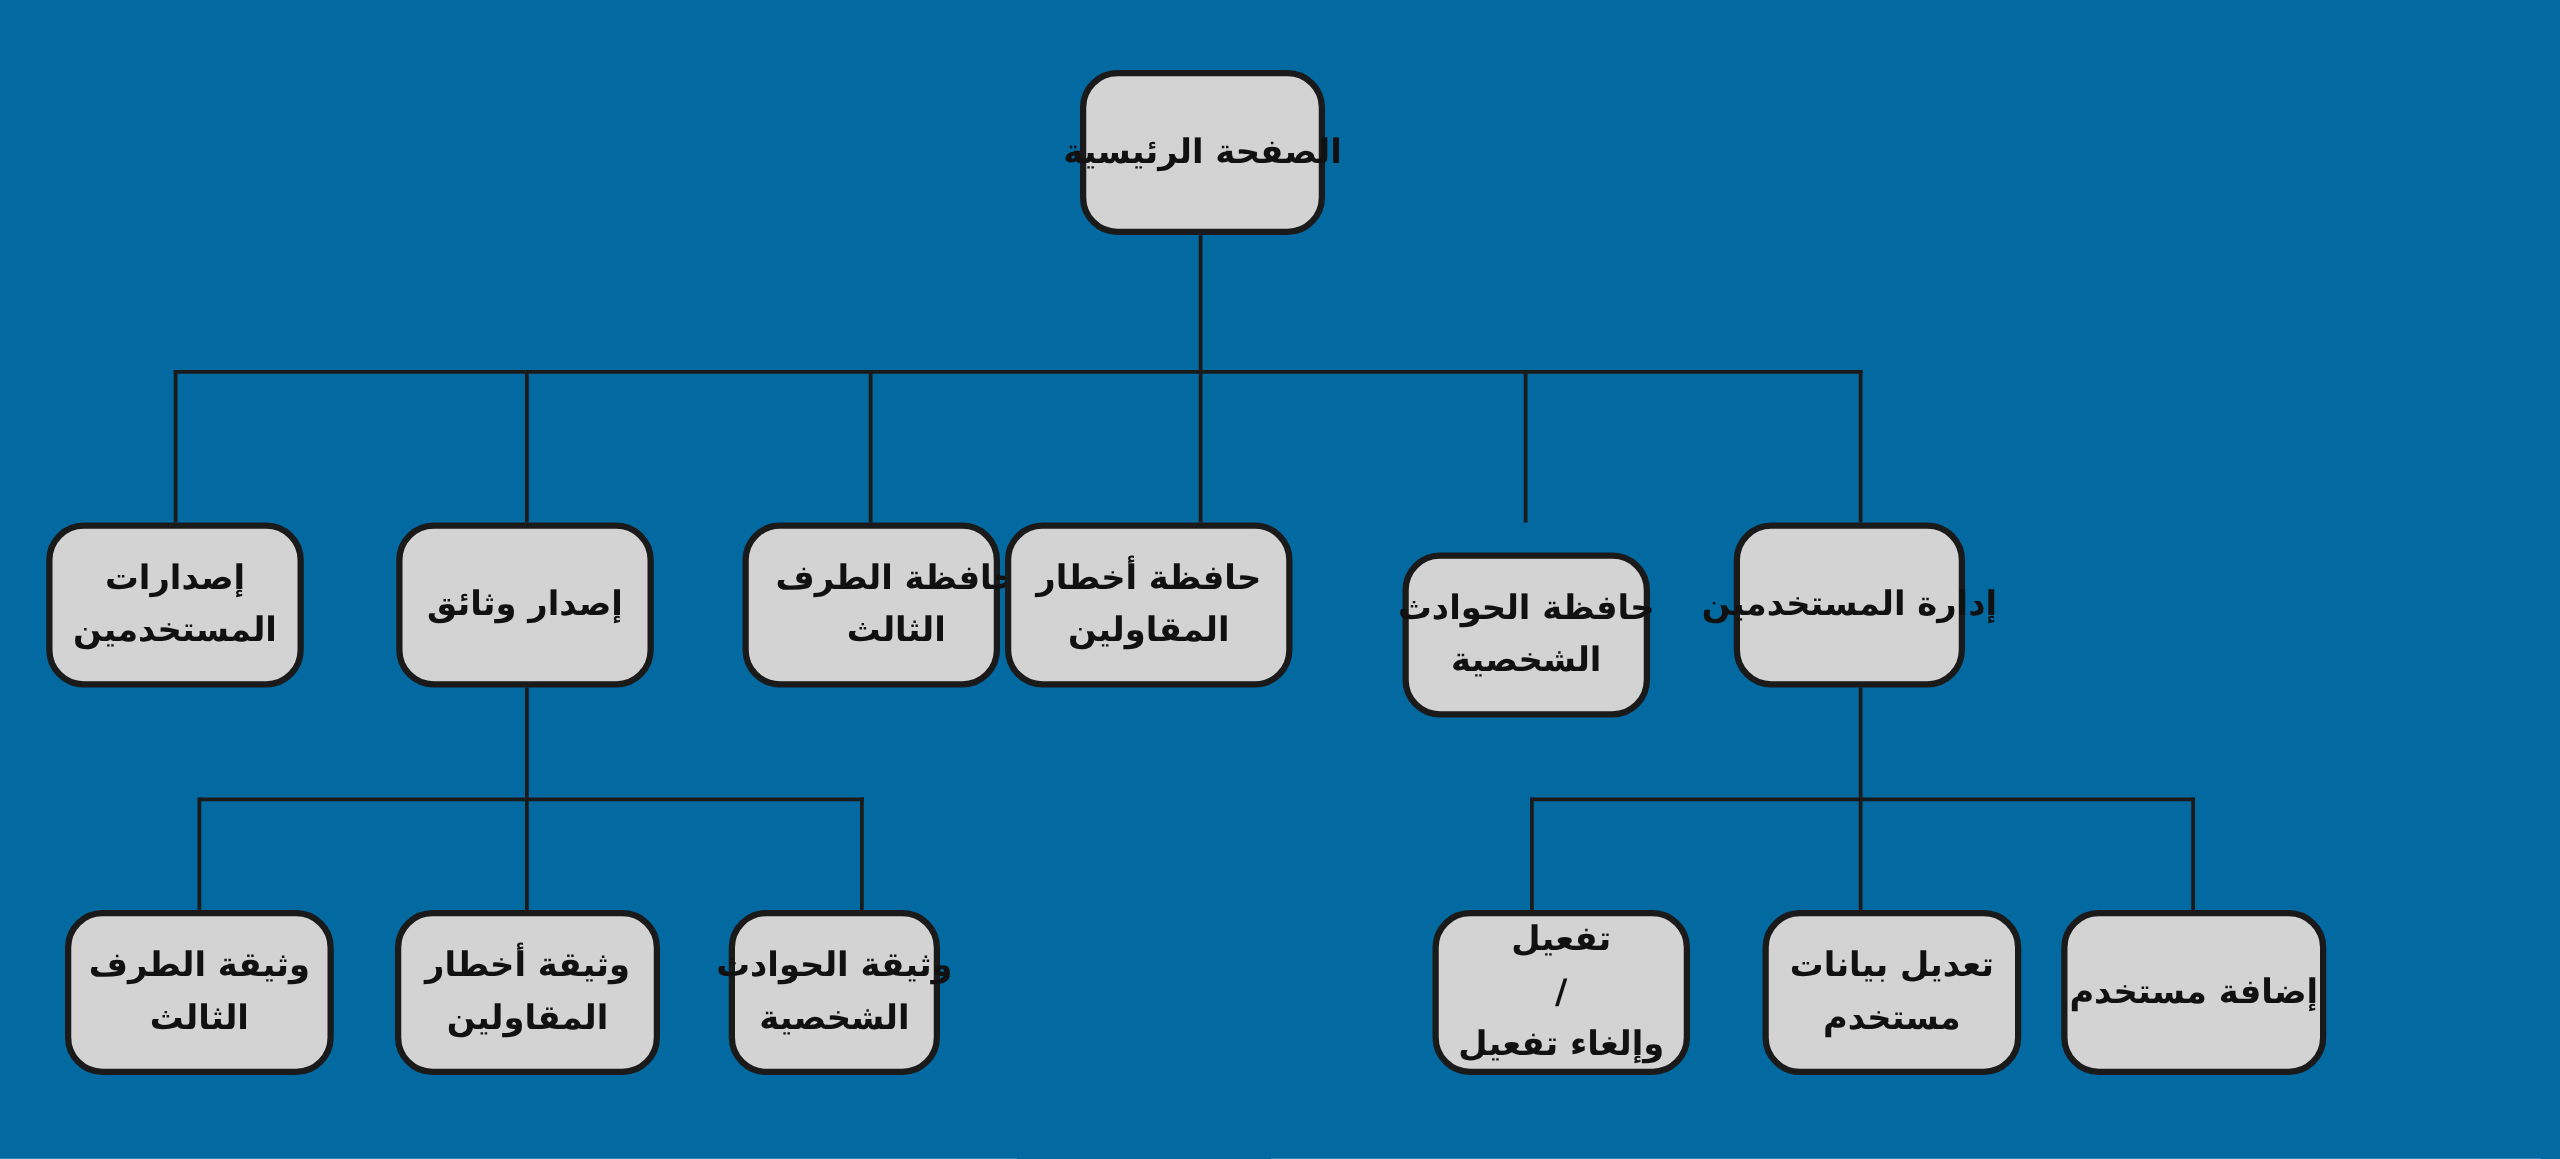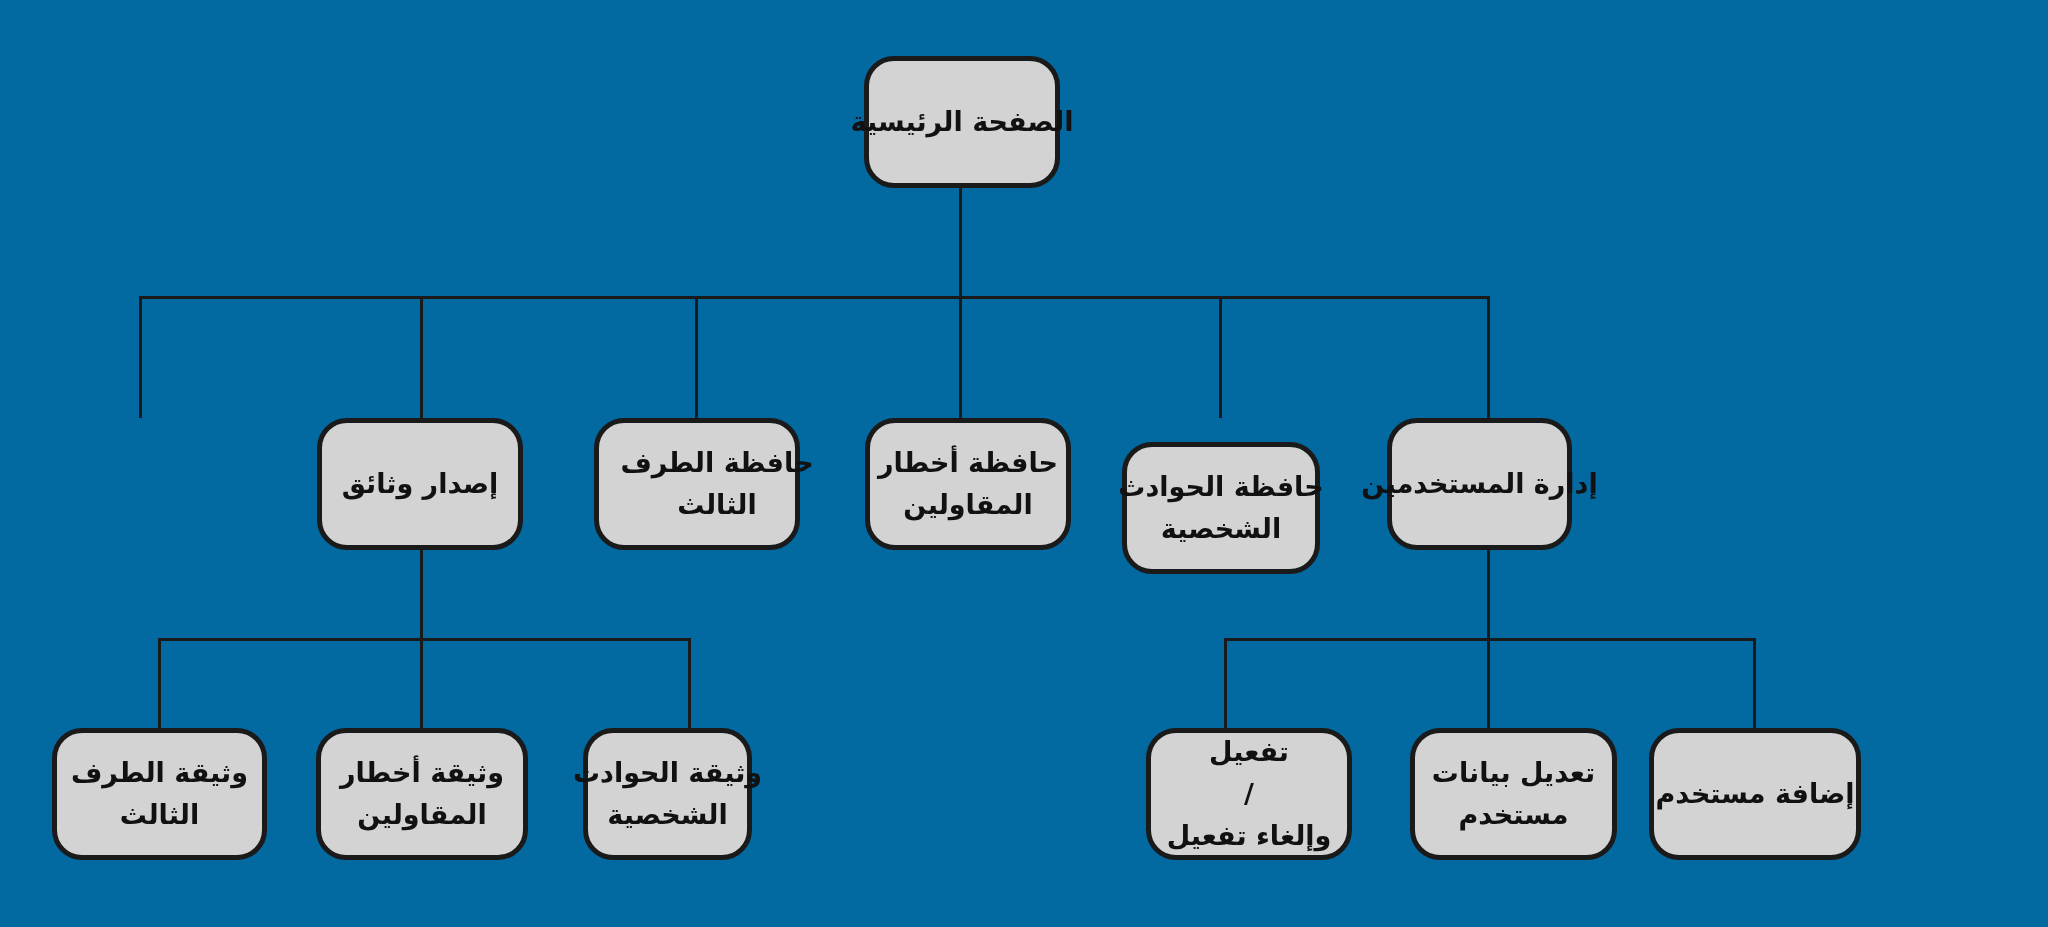--- a/index.html
+++ b/index.html
@@ -59,27 +59,29 @@
   <div class="edge v" style="left:158px;top:638px;height:92px;"></div>
   <div class="edge v" style="left:688px;top:638px;height:92px;"></div>
 
   <div class="edge v" style="left:1487px;top:550px;height:180px;"></div>
   <div class="edge h" style="left:1225px;top:638px;width:530px;"></div>
   <div class="edge v" style="left:1224px;top:638px;height:92px;"></div>
   <div class="edge v" style="left:1753px;top:638px;height:92px;"></div>
 
   <div class="node" style="left:864px;top:56px;width:196px;">الصفحة الرئيسية</div>
 
+  <div class="node" style="left:37px;top:418px;width:206px;">إصدارات
+المستخدمين</div>
 
   <div class="node" style="left:317px;top:418px;width:206px;">إصدار وثائق</div>
 
   <div class="node" style="left:594px;top:418px;width:206px;padding-left:40px;">حافظة الطرف
 الثالث</div>
 
-  <div class="node" style="left:865px;top:418px;width:206px;">حافظة أخطار
+  <div class="node" style="left:804px;top:418px;width:230px;">حافظة أخطار
 المقاولين</div>
 
   <div class="node" style="left:1122px;top:418px;width:198px;margin-top:24px;">حافظة الحوادث
 الشخصية</div>
 
   <div class="node" style="left:1387px;top:418px;width:185px;">إدارة المستخدمين</div>
 
   <div class="node" style="left:52px;top:728px;width:215px;">وثيقة الطرف
 الثالث</div>
 

